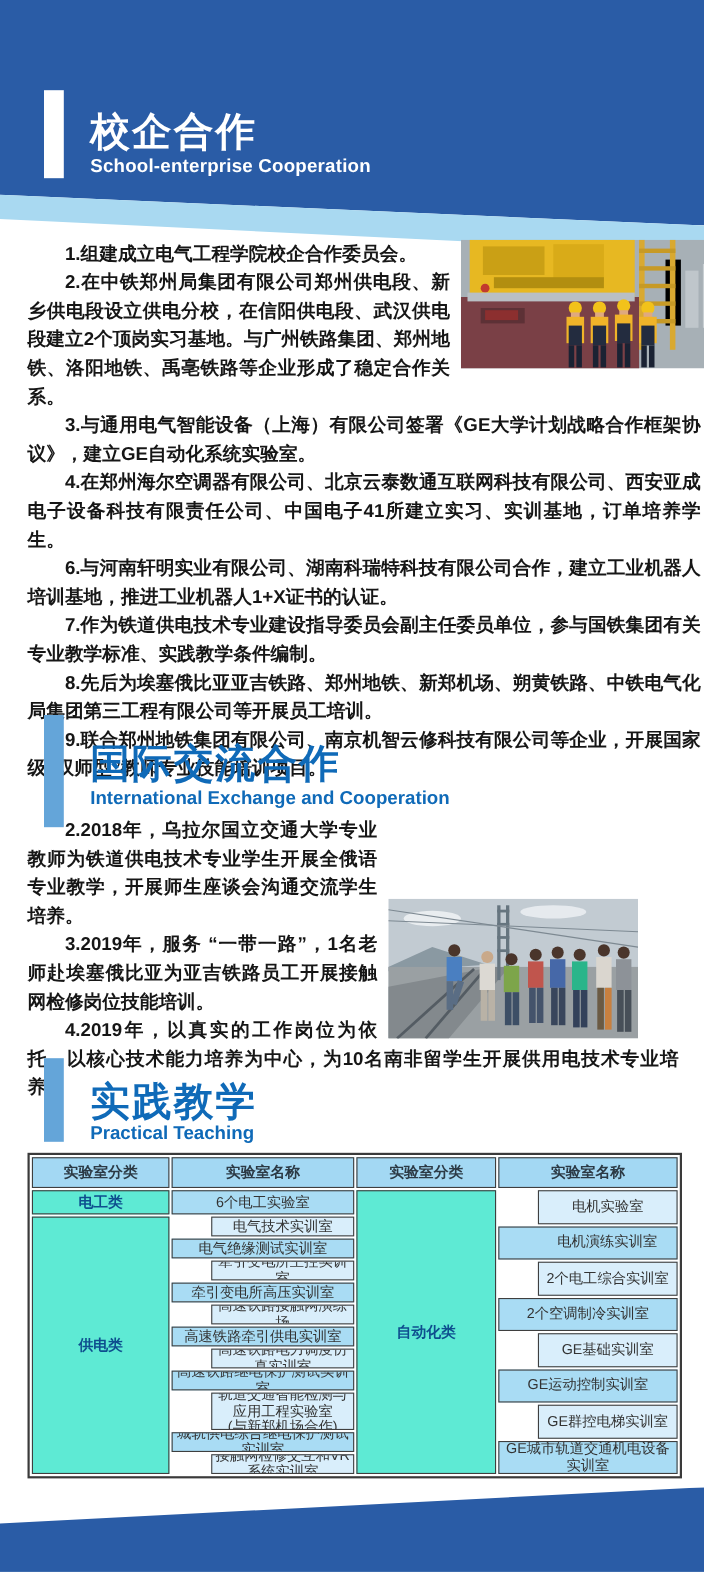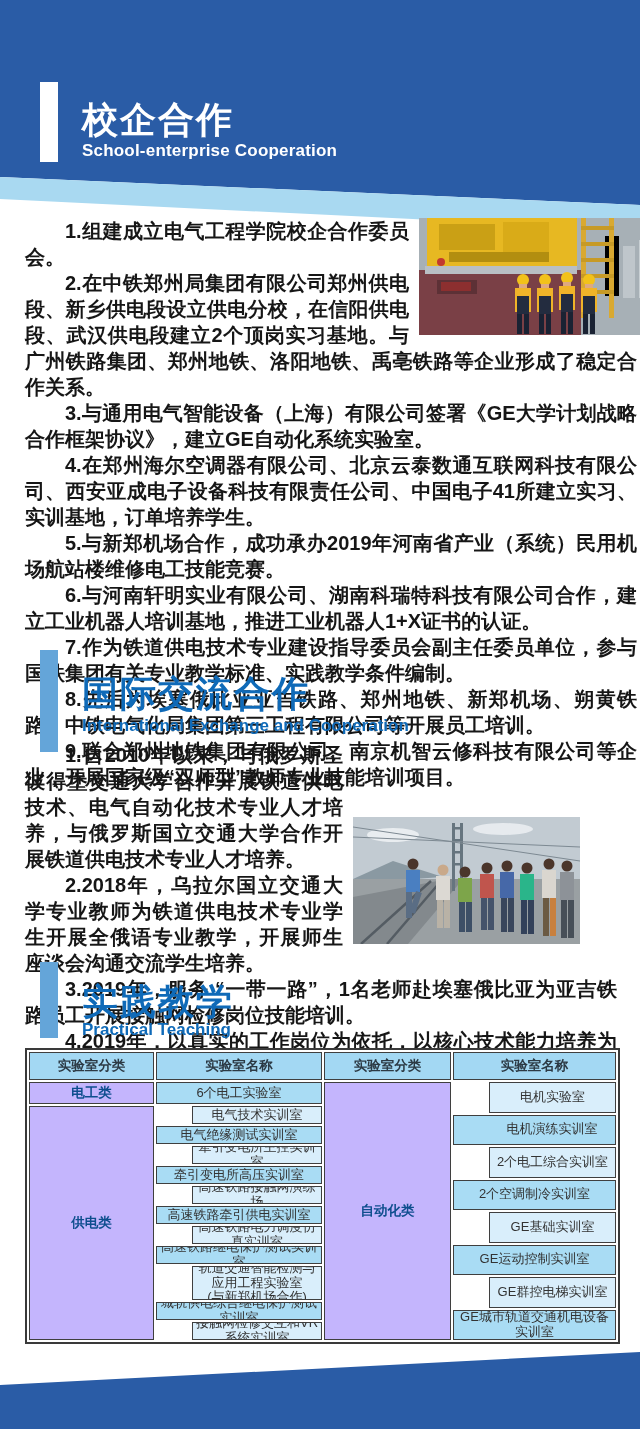--- a/index.html
+++ b/index.html
@@ -28,21 +28,21 @@
   .hero-sub{
     position:absolute;left:82px;top:141px;color:#ffffff;
     font-size:17px;font-weight:bold;letter-spacing:0.2px;
   }
   
   .sec-head{position:absolute;left:0;width:640px;}
   .sec-bar{position:absolute;left:40px;top:0;width:18px;background:#64a5d9;}
   .sec-title{position:absolute;left:82px;color:#0f6ab8;font-size:36px;font-weight:bold;letter-spacing:2px;}
   .sec-sub{position:absolute;left:82px;color:#0f6ab8;font-size:17px;font-weight:bold;}
   
-  .body-block{position:absolute;color:#161616;font-size:20px;line-height:26px;
+  .body-block{position:absolute;color:#161616;font-size:17px;line-height:26px;
     font-weight:600;text-align:justify;}
   .body-block p{margin:0;text-indent:2em;}
   
   .photo1{float:right;width:238px;height:117px;margin:0 -20px 6px 10px;display:block;}
   .photo2{float:right;width:227px;height:127px;margin:75px 37px 6px 10px;display:block;}
   
   .lab-table{
     position:absolute;left:25px;top:1048px;
     background:#ffffff;border:2px solid #3a3a3a;padding:2px;
     display:flex;gap:2px;
@@ -51,21 +51,21 @@
   .half-left{grid-template-columns:125px 166px;
     grid-template-rows:28px 22px repeat(8,18px) 34px 18px 18px;}
   .half-right{grid-template-columns:127px 163px;
     grid-template-rows:28px repeat(8,30.5px);}
   .tcell{
     border:1px solid #3f3f3f;display:flex;flex-direction:column;
     align-items:center;justify-content:center;text-align:center;
     font-size:13px;color:#333;line-height:1.15;overflow:hidden;
   }
   .th{background:#a3d8f3;font-weight:bold;color:#2c3a45;font-size:13.5px;}
-  .cat{background:#c4b5fd;color:#0e4e8e;font-weight:bold;font-size:13.5px;}
+  .cat{background:#5eead4;color:#0e4e8e;font-weight:bold;font-size:13.5px;}
   .cl{background:#d9eefb;margin-left:36px;}
   .cm{background:#a9dcf4;}
   
   .footer{
     position:absolute;left:0;top:1352px;width:640px;height:77px;
     background:#2a5ca6;
     clip-path:polygon(0 33px,640px 0,640px 77px,0 77px);
   }
 </style>
 </head>
@@ -135,21 +135,20 @@
             <rect x="2" y="22" width="12" height="18" fill="#232c3f"></rect>
           <rect x="2" y="40" width="5" height="20" fill="#1a2233"></rect>
             <rect x="9" y="40" width="5" height="20" fill="#1a2233"></rect>
         </g>
       </g>
     </svg>
     <p>1.组建成立电气工程学院校企合作委员会。</p>
     <p>2.在中铁郑州局集团有限公司郑州供电段、新乡供电段设立供电分校，在信阳供电段、武汉供电段建立2个顶岗实习基地。与广州铁路集团、郑州地铁、洛阳地铁、禹亳铁路等企业形成了稳定合作关系。</p>
     <p>3.与通用电气智能设备（上海）有限公司签署《GE大学计划战略合作框架协议》，建立GE自动化系统实验室。</p>
     <p>4.在郑州海尔空调器有限公司、北京云泰数通互联网科技有限公司、西安亚成电子设备科技有限责任公司、中国电子41所建立实习、实训基地，订单培养学生。</p>
-    <p>5.与新郑机场合作，成功承办2019年河南省产业（系统）民用机场航站楼维修电工技能竞赛。</p>
     <p>6.与河南轩明实业有限公司、湖南科瑞特科技有限公司合作，建立工业机器人培训基地，推进工业机器人1+X证书的认证。</p>
     <p>7.作为铁道供电技术专业建设指导委员会副主任委员单位，参与国铁集团有关专业教学标准、实践教学条件编制。</p>
     <p>8.先后为埃塞俄比亚亚吉铁路、郑州地铁、新郑机场、朔黄铁路、中铁电气化局集团第三工程有限公司等开展员工培训。</p>
     <p>9.联合郑州地铁集团有限公司、南京机智云修科技有限公司等企业，开展国家级“双师型”教师专业技能培训项目。</p>
   </div>
 
   <div class="sec-head" style="top:650px;height:105px;">
     <div class="sec-bar" style="height:102px;"></div>
     <div class="sec-title" style="top:20px;">国际交流合作</div>
     <div class="sec-sub" style="top:66px;">International Exchange and Cooperation</div>
@@ -217,21 +216,20 @@
             <rect x="9" y="39" width="6" height="38" fill="#c8803f"></rect>
         </g>
         <g transform="translate(206,44)">
           <circle cx="8" cy="5" r="5.5" fill="#4a352b"></circle>
             <rect x="1" y="11" width="14" height="28" fill="#8d9298"></rect>
           <rect x="2" y="39" width="6" height="38" fill="#474f58"></rect>
             <rect x="9" y="39" width="6" height="38" fill="#474f58"></rect>
         </g>
       </g>
     </svg>
-    <p>1.自2010年以来，与俄罗斯圣彼得堡交通大学合作开展铁道供电技术、电气自动化技术专业人才培养，与俄罗斯国立交通大学合作开展铁道供电技术专业人才培养。</p>
     <p>2.2018年，乌拉尔国立交通大学专业教师为铁道供电技术专业学生开展全俄语专业教学，开展师生座谈会沟通交流学生培养。</p>
     <p>3.2019年，服务 “一带一路”，1名老师赴埃塞俄比亚为亚吉铁路员工开展接触网检修岗位技能培训。</p>
     <p>4.2019年，以真实的工作岗位为依托，以核心技术能力培养为中心，为10名南非留学生开展供用电技术专业培养。</p>
   </div>
 
   <div class="sec-head" style="top:962px;height:80px;">
     <div class="sec-bar" style="height:76px;"></div>
     <div class="sec-title" style="top:16px;">实践教学</div>
     <div class="sec-sub" style="top:58px;">Practical Teaching</div>
   </div>

